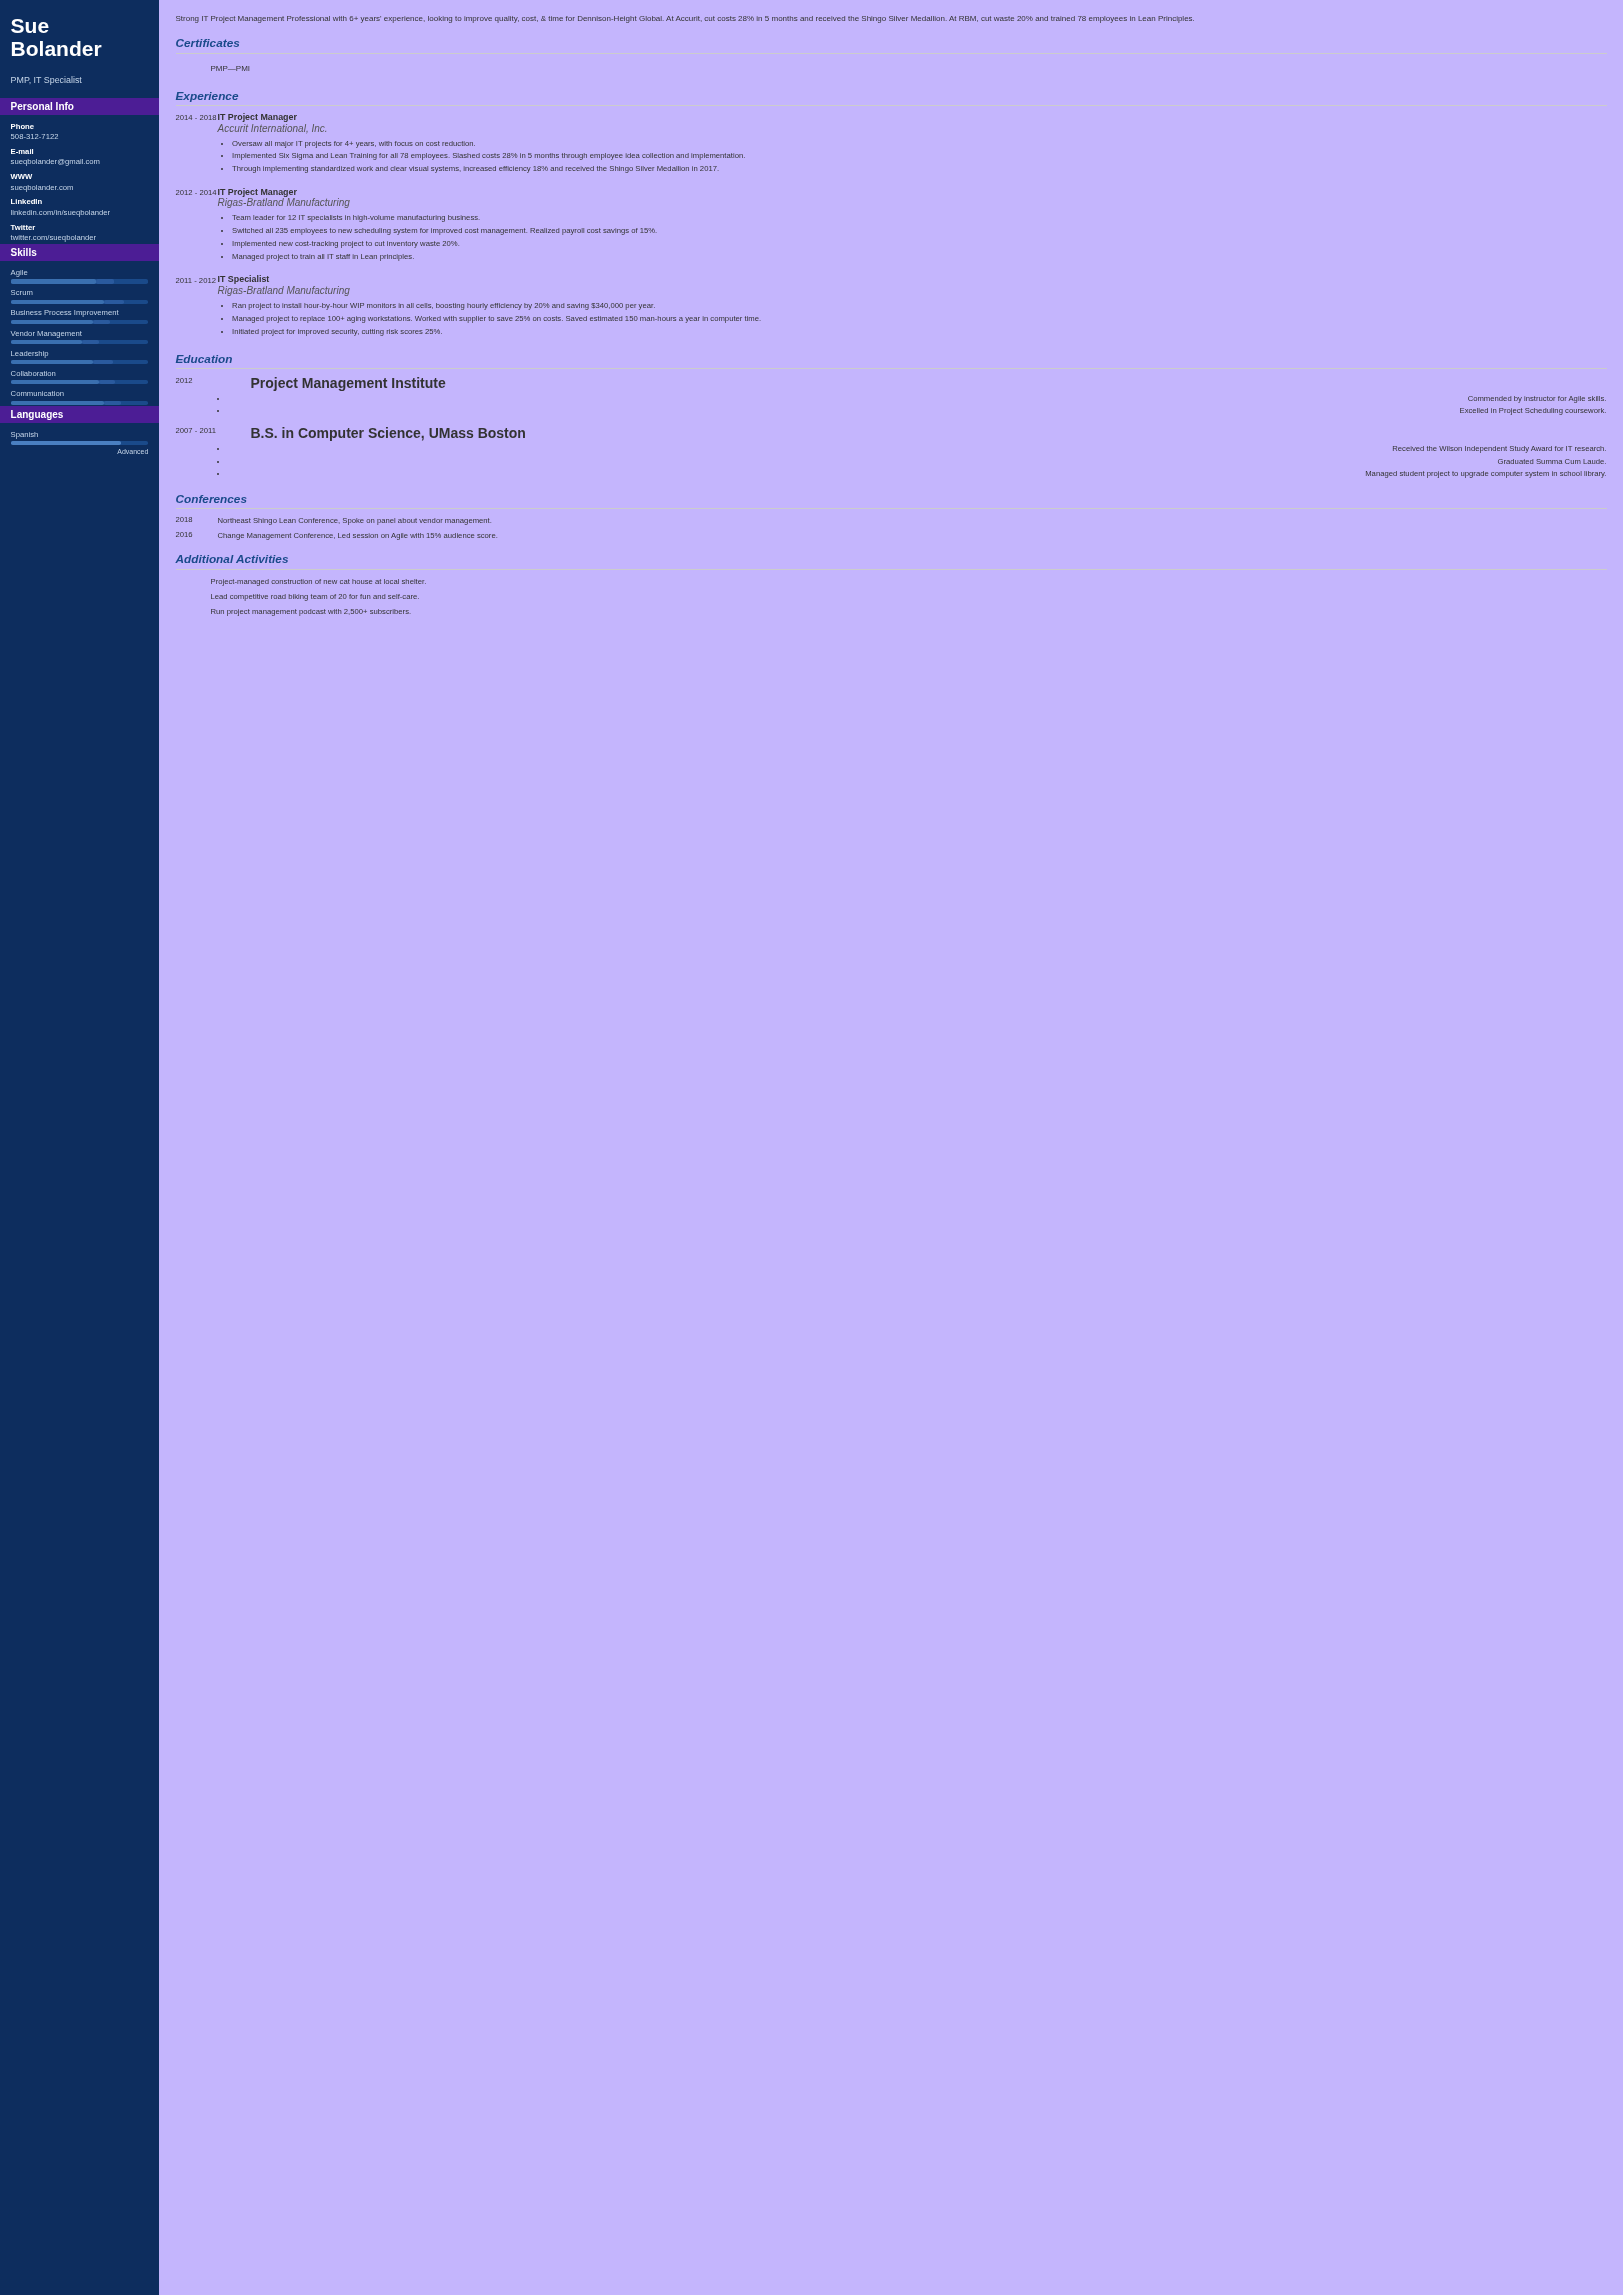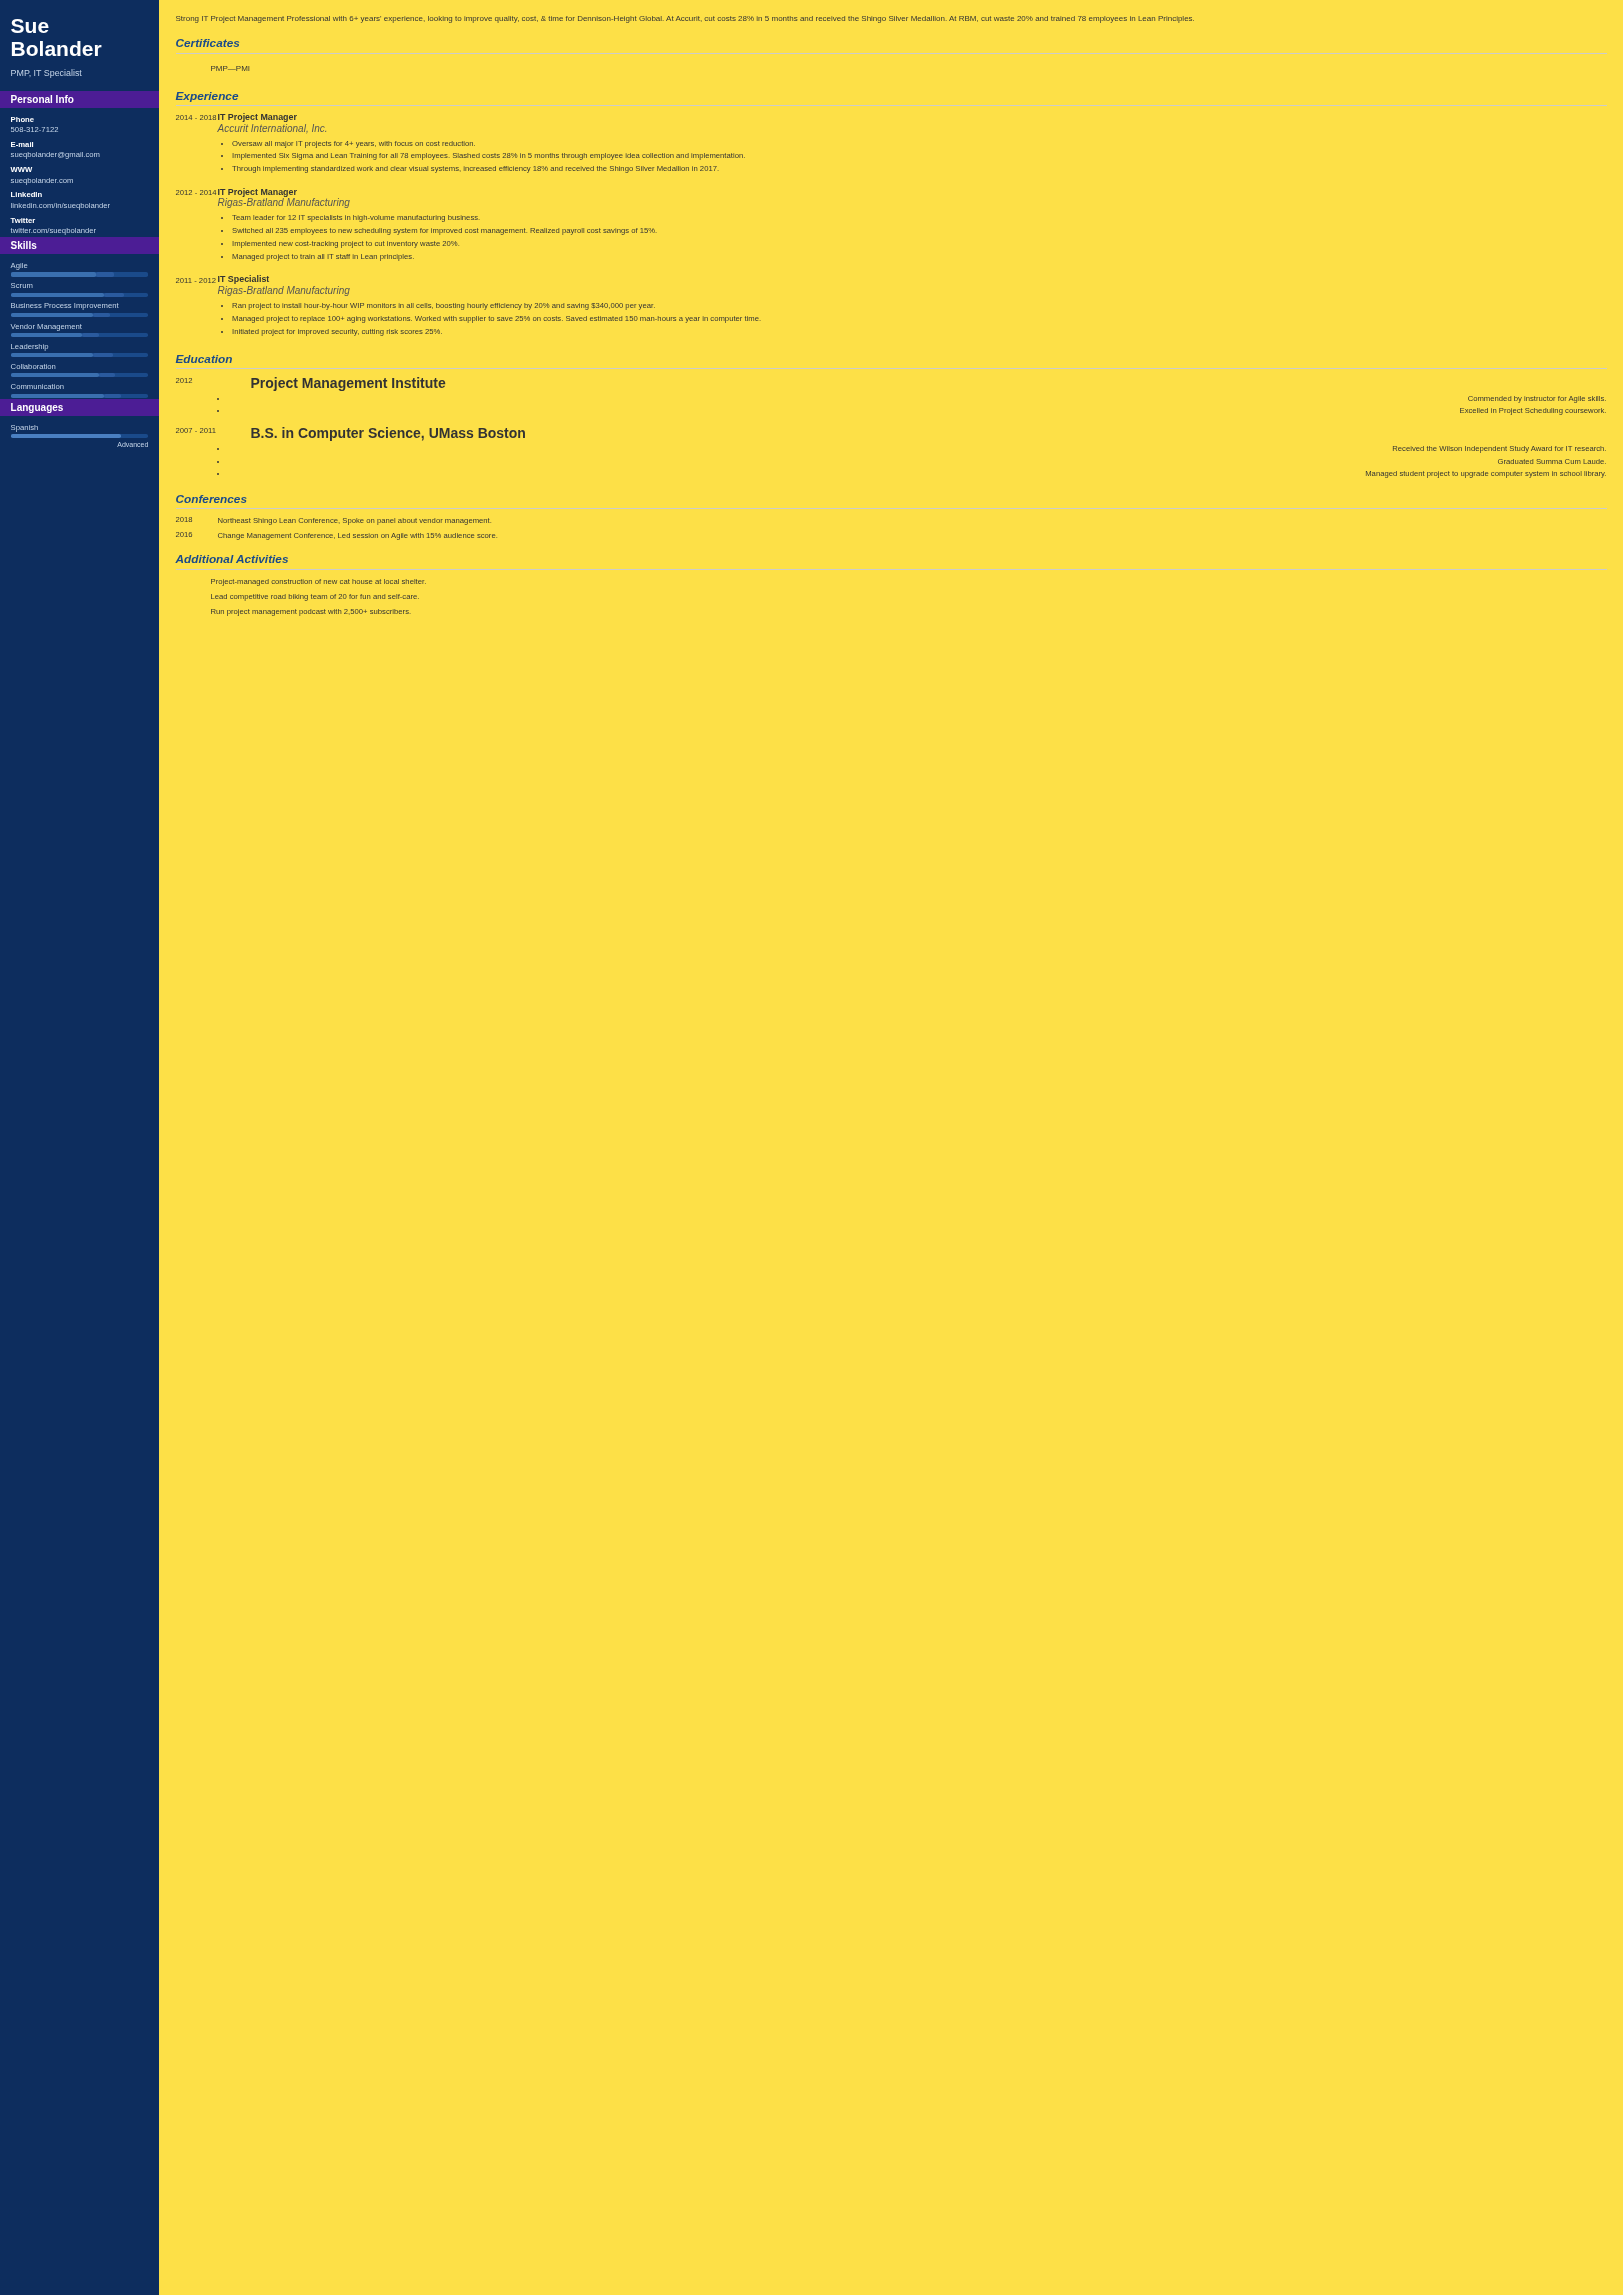--- a/index.html
+++ b/index.html
@@ -15,21 +15,21 @@
       width: 159px;
       min-width: 159px;
       background: #0d2d5e;
       color: #fff;
       padding: 14px 10.6px 14px 10.6px;
     }
     .sidebar-name {
       font-size: 21px;
       font-weight: 900;
       line-height: 1.1;
-      margin-bottom: 8px;
+      margin-bottom: 15px;
     }
     .sidebar-title {
       font-size: 8.9px;
       font-weight: 400;
       color: #c5d5e8;
       margin-bottom: 13px;
     }
     .sidebar-section-title {
       font-size: 10px;
       font-weight: 700;
@@ -76,21 +76,21 @@
       border-radius: 1.8px;
     }
     .lang-level {
       text-align: right;
       font-size: 7px;
       color: #c5d5e8;
     }
     .main {
       flex: 1;
       padding: 13px 16.5px 16.5px 16.5px;
-      background: #fde047;
+      background: #c4b5fd;
     }
     .summary-text {
       font-size: 8px;
       color: #333;
       margin-bottom: 10.6px;
       line-height: 1.6;
     }
     .section-title {
       font-size: 11.8px;
       font-weight: 700;

